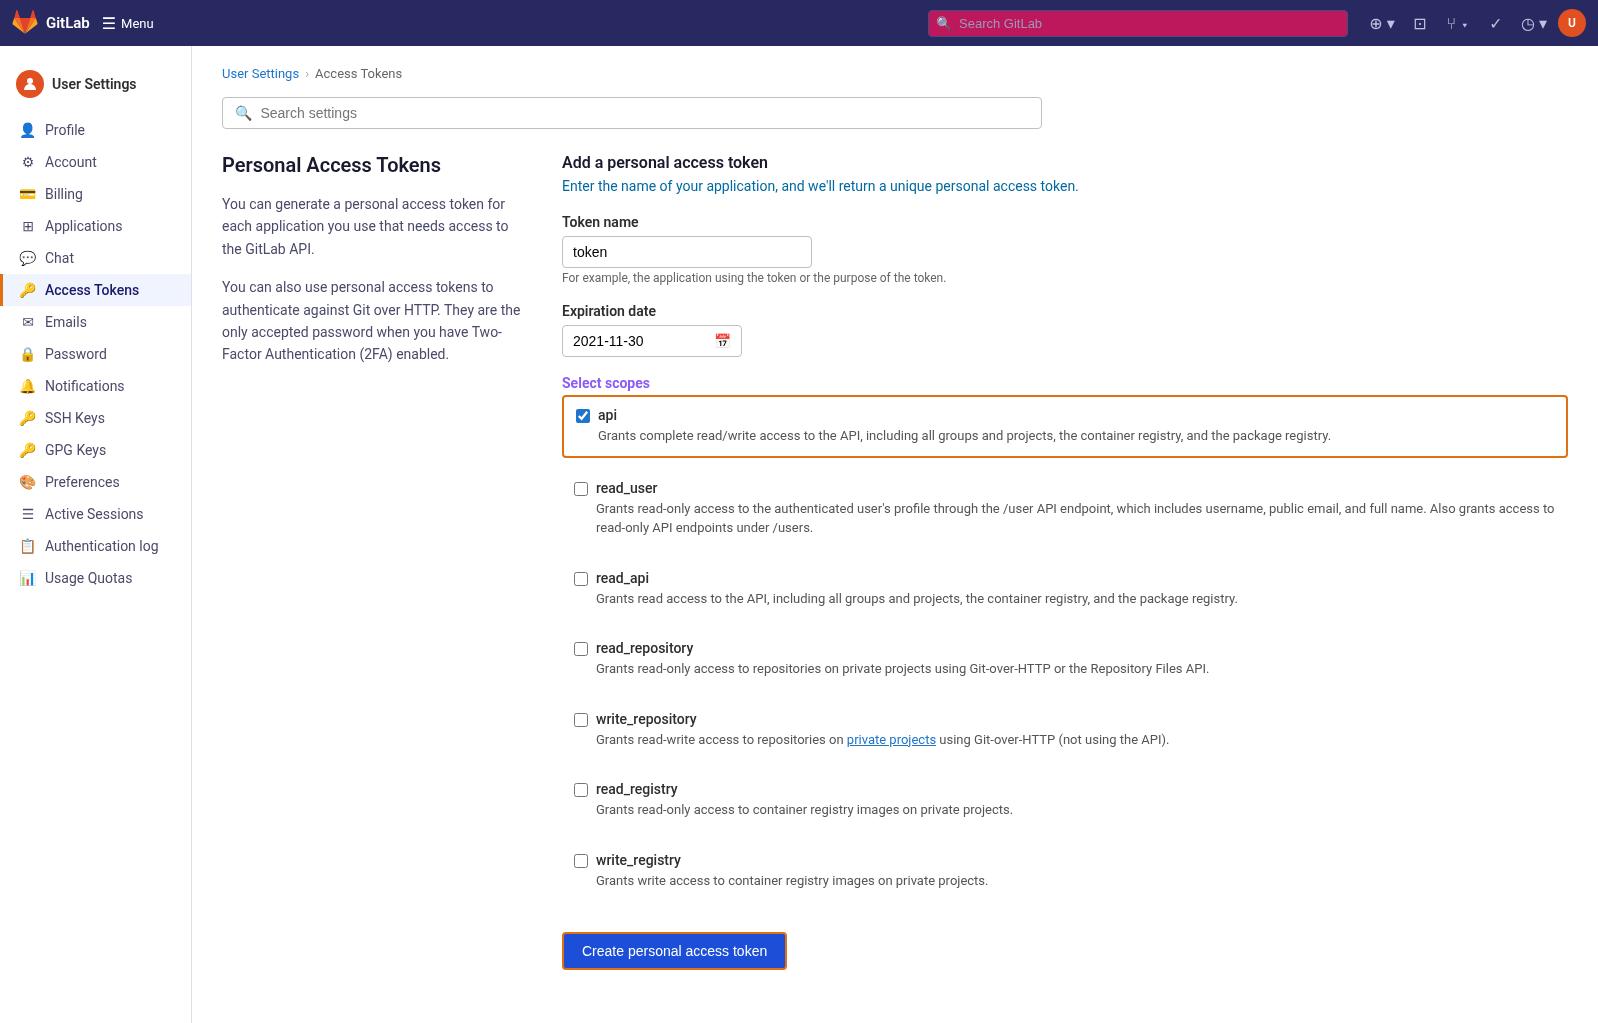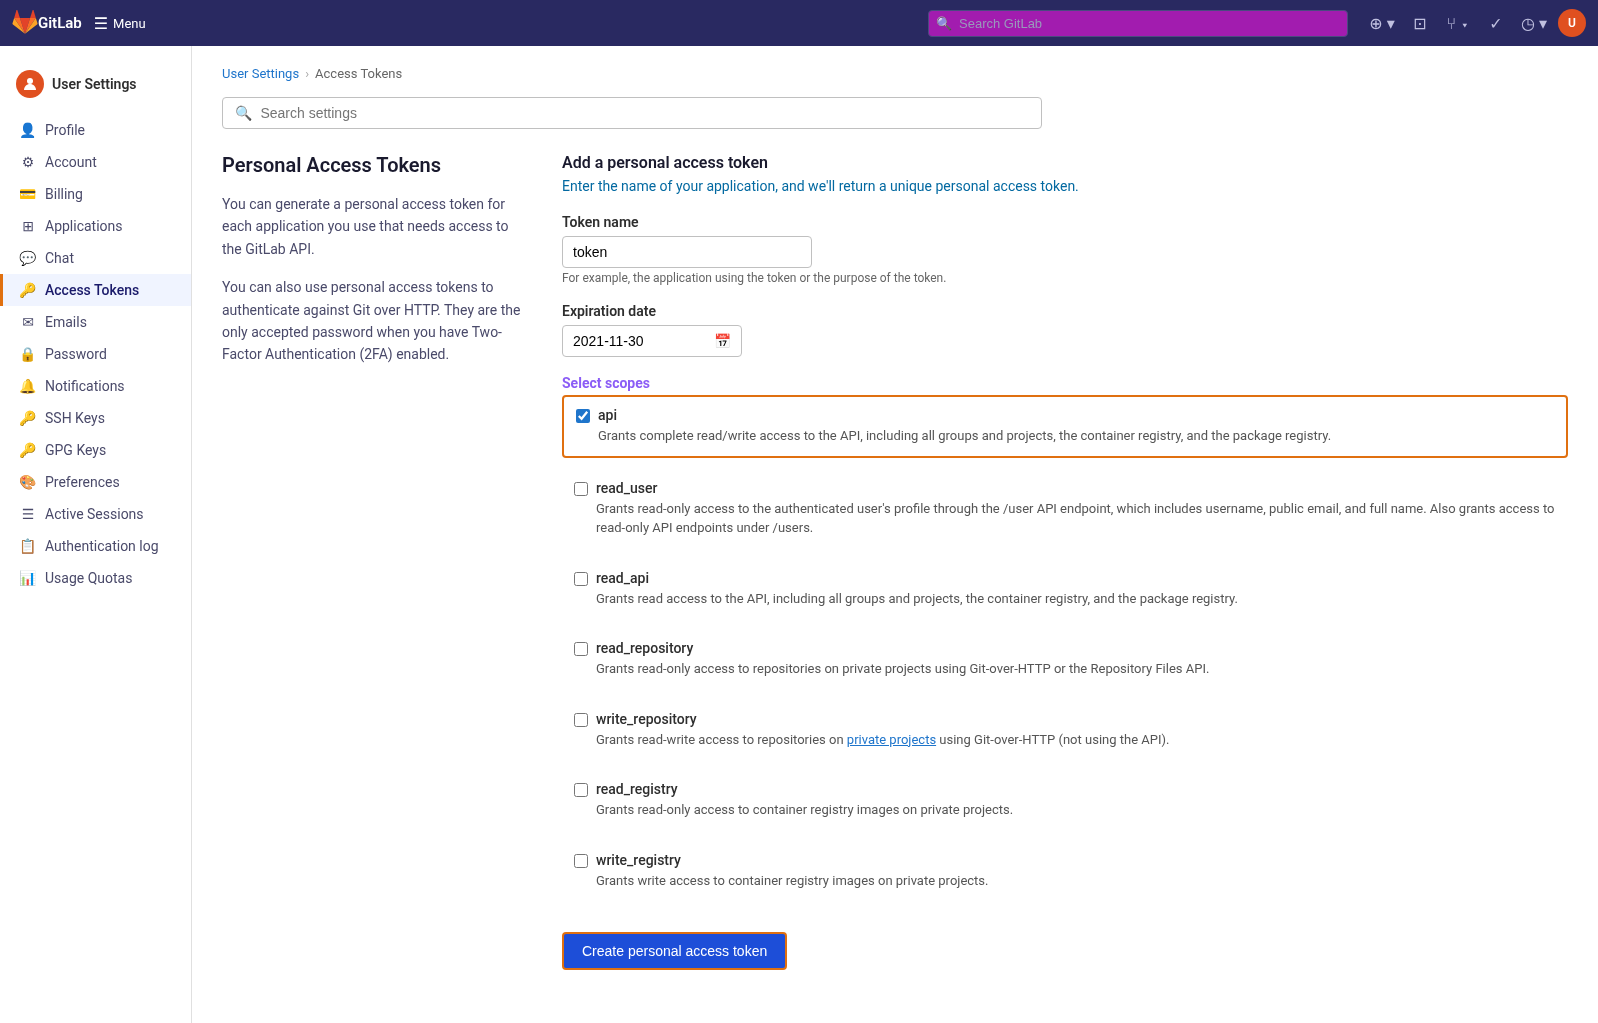--- a/index.html
+++ b/index.html
@@ -2,26 +2,26 @@
 <html><head>
   <meta charset="utf-8">
   <style>
     * { box-sizing: border-box; margin: 0; padding: 0; }
     body { font-family: -apple-system, BlinkMacSystemFont, 'Segoe UI', Roboto, sans-serif; font-size: 14px; background: #f0f0f0; color: #2e2e2e; }
 
     
     .topnav {
       display: flex; align-items: center; background: #292961; height: 46px; padding: 0 12px; gap: 12px; position: fixed; top: 0; left: 0; right: 0; z-index: 100;
     }
-    .topnav-logo { display: flex; align-items: center; color: white; font-weight: 600; font-size: 15px; text-align: center; }
+    .topnav-logo { display: flex; align-items: center; gap: 8px; color: white; font-weight: 600; font-size: 15px; text-align: center; }
     .topnav-logo svg { width: 26px; height: 26px; }
     .topnav-menu { color: #c0c0e0; font-size: 13px; display: flex; align-items: center; gap: 5px; cursor: pointer; }
     .topnav-menu span { color: white; }
     .topnav-search { flex: 1; max-width: 420px; margin-left: auto; position: relative; }
-    .topnav-search input { width: 100%; background: #a21caf; border: 1px solid #4a4a80; color: white; border-radius: 4px; padding: 5px 10px 5px 30px; font-size: 13px; outline: none; }
+    .topnav-search input { width: 100%; background: #be185d; border: 1px solid #4a4a80; color: white; border-radius: 4px; padding: 5px 10px 5px 30px; font-size: 13px; outline: none; }
     .topnav-search input::placeholder { color: #9999bb; }
     .topnav-search-icon { position: absolute; left: 8px; top: 50%; transform: translateY(-50%); color: #9999bb; font-size: 13px; }
     .topnav-icons { display: flex; align-items: center; gap: 10px; margin-left: 8px; }
     .topnav-icon { color: #c0c0e0; font-size: 16px; cursor: pointer; width: 28px; height: 28px; display: flex; align-items: center; justify-content: center; border-radius: 4px; }
     .topnav-avatar { width: 28px; height: 28px; border-radius: 50%; background: #e05020; display: flex; align-items: center; justify-content: center; color: white; font-size: 12px; font-weight: 600; cursor: pointer; }
 
     
     .layout { display: flex; margin-top: 46px; min-height: calc(100vh - 46px); }
 
     

